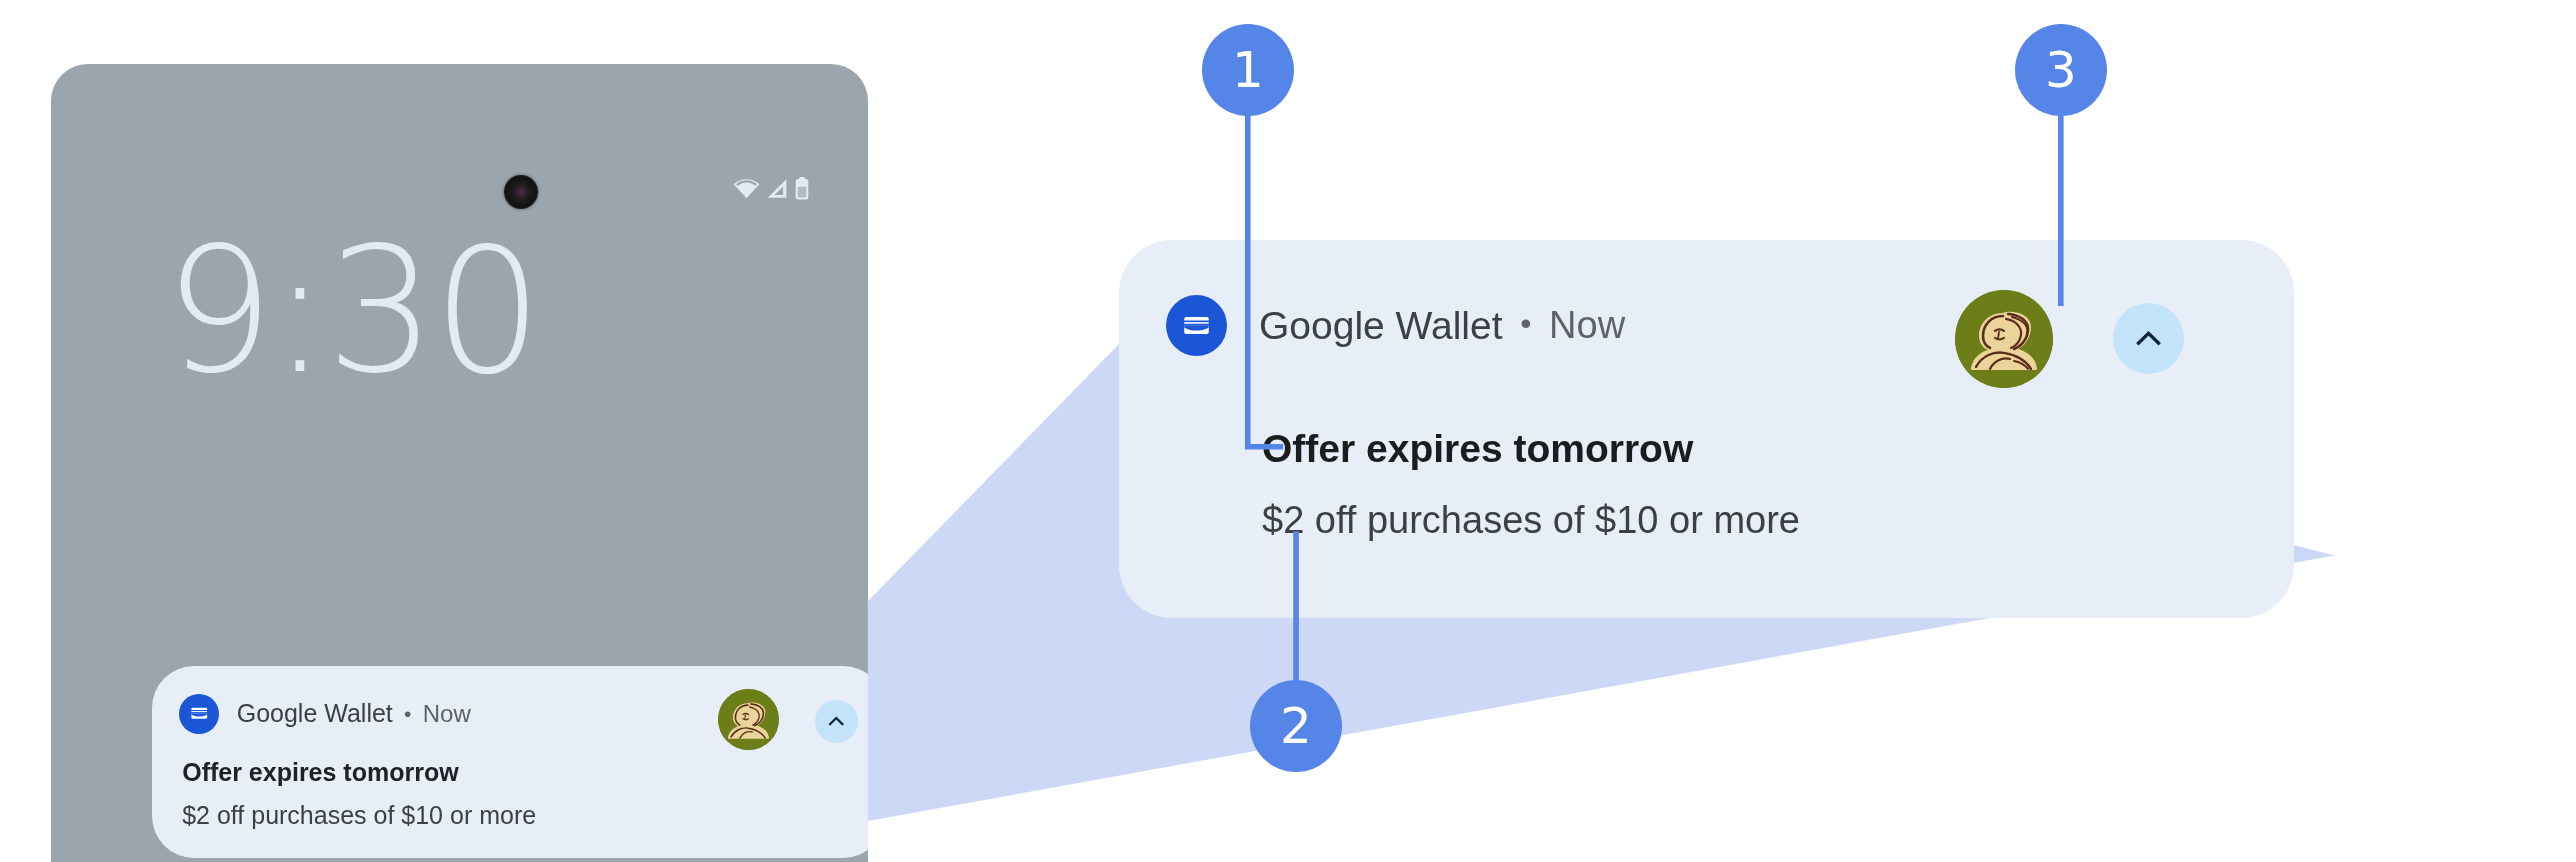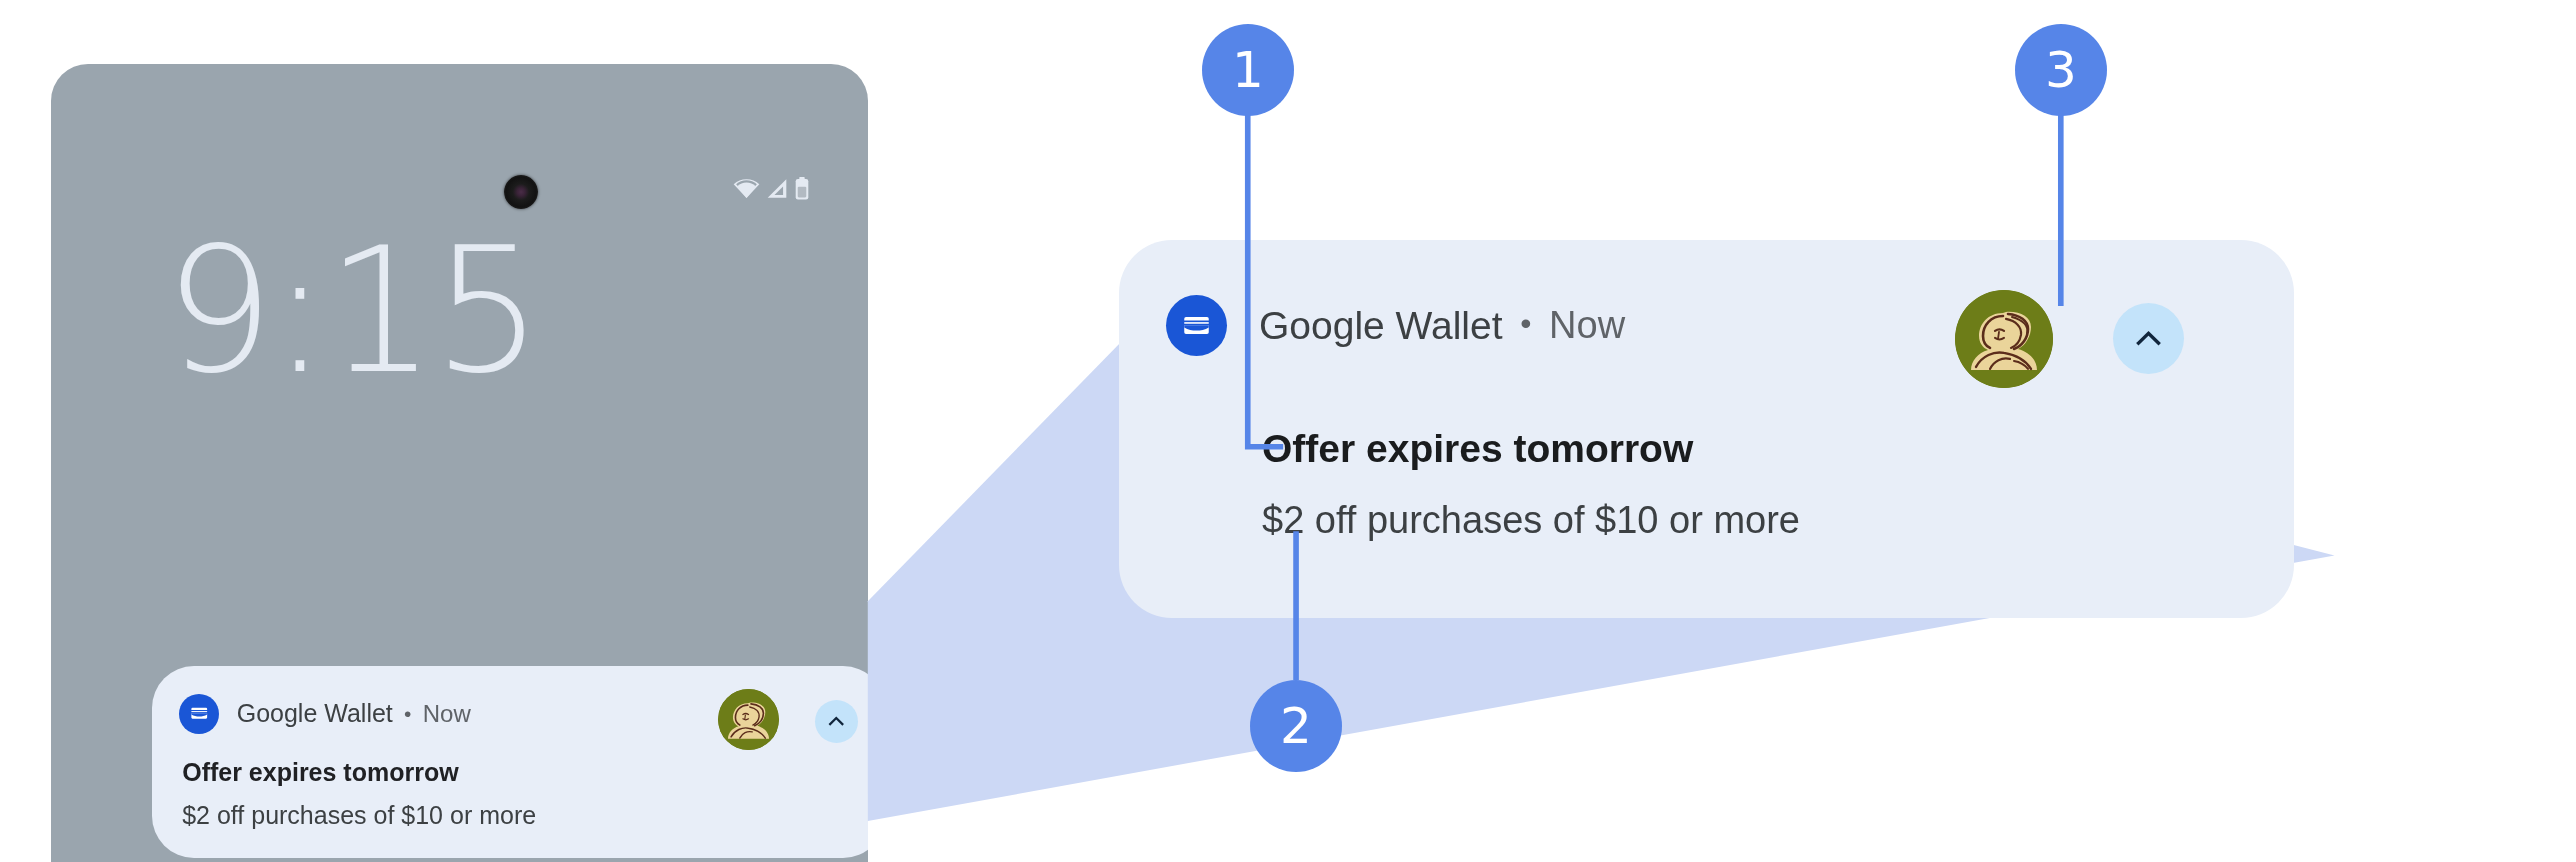--- a/index.html
+++ b/index.html
@@ -270,21 +270,21 @@
       </span>
       <span>
         <svg width="16" height="22.5" viewBox="0 0 14 20">
           <rect x="4.6" y="0" width="4.8" height="2.2" rx="0.6" fill="#e4eaf2"></rect>
           <rect x="1.4" y="1.8" width="11.2" height="18.2" rx="2" fill="#e4eaf2"></rect>
           <rect x="3.2" y="8.6" width="7.6" height="9.6" rx="1" fill="#b2bac2"></rect>
         </svg>
       </span>
     </div>
 
-    <div class="clock">9:15</div>
+    <div class="clock">9:30</div>
 
     <div class="notif-small">
       <div class="row-head">
         <span class="wallet-badge-sm">
           <svg width="22.5" height="22.5" viewBox="0 0 24 24">
             <path d="M4.8 6.2h14.4a1.2 1.2 0 0 1 1.2 1.2v1.1H3.6V7.4a1.2 1.2 0 0 1 1.2-1.2z" fill="#ffffff"></path>
             <path d="M3.6 9.7h16.8v1.1H3.6z" fill="#ffffff"></path>
             <path d="M3.6 11.9h16.8v4.7a1.2 1.2 0 0 1-1.2 1.2H4.8a1.2 1.2 0 0 1-1.2-1.2z" fill="#ffffff"></path>
             <path d="M3.6 11.9h16.8v1.4c-2.6 1.5-5.4 2.2-8.4 2.2s-5.8-.7-8.4-2.2z" fill="#1a56d6"></path>
           </svg>

